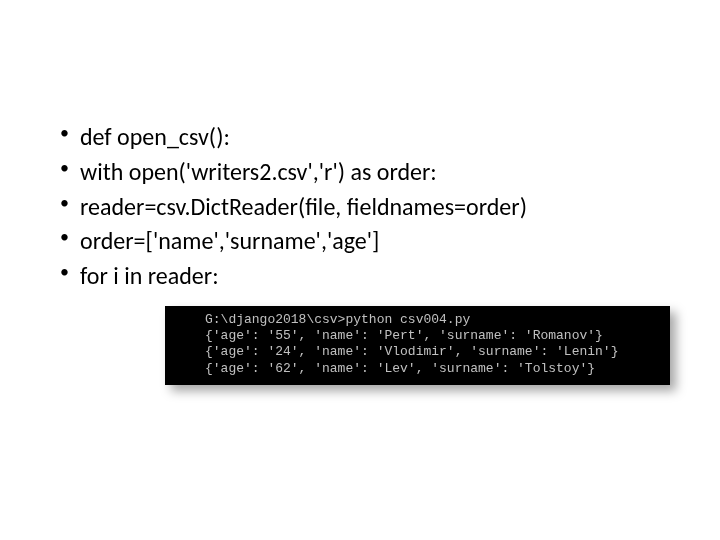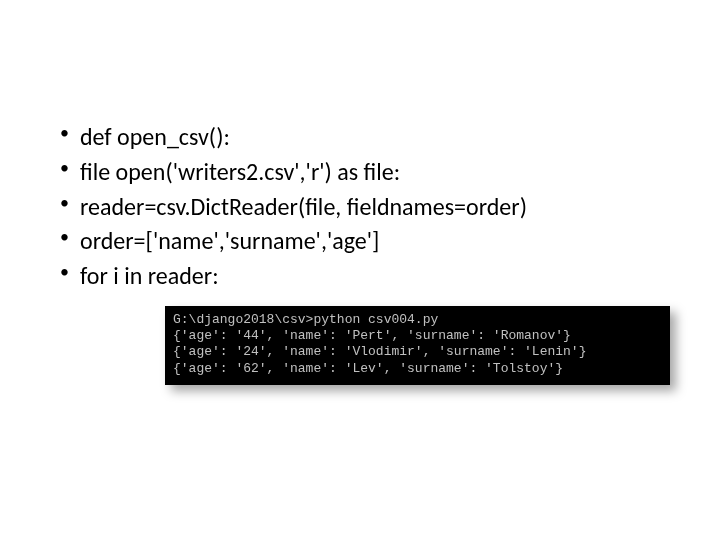--- a/index.html
+++ b/index.html
@@ -36,33 +36,33 @@
     width: 505px;
     background: #000;
     padding: 6px 8px 8px 8px;
     font-family: "Courier New", monospace;
     font-size: 13px;
     line-height: 1.25;
     color: #c0c0c0;
     box-shadow: 6px 6px 10px rgba(0,0,0,0.35);
   }
   .terminal .prompt { color: #c0c0c0; }
-  .terminal .line { white-space: pre; }
+  .terminal .line { white-space: pre; margin-left: 32px; }
 </style>
 </head>
 <body>
 
 <div class="content">
   <ul>
     <li>def open_csv():</li>
-    <li> file open('writers2.csv','r') as file:</li>
+    <li> with open('writers2.csv','r') as order:</li>
     <li>        reader=csv.DictReader(file, fieldnames=order)</li>
     <li>        order=['name','surname','age']</li>
     <li>        for i in reader:</li>
   </ul>
 
   <div class="terminal">
     <div class="line prompt">G:\django2018\csv&gt;python csv004.py</div>
-    <div class="line">{'age': '44', 'name': 'Pert', 'surname': 'Romanov'}</div>
+    <div class="line">{'age': '55', 'name': 'Pert', 'surname': 'Romanov'}</div>
     <div class="line">{'age': '24', 'name': 'Vlodimir', 'surname': 'Lenin'}</div>
     <div class="line">{'age': '62', 'name': 'Lev', 'surname': 'Tolstoy'}</div>
   </div>
 </div>
 
 </body></html>

